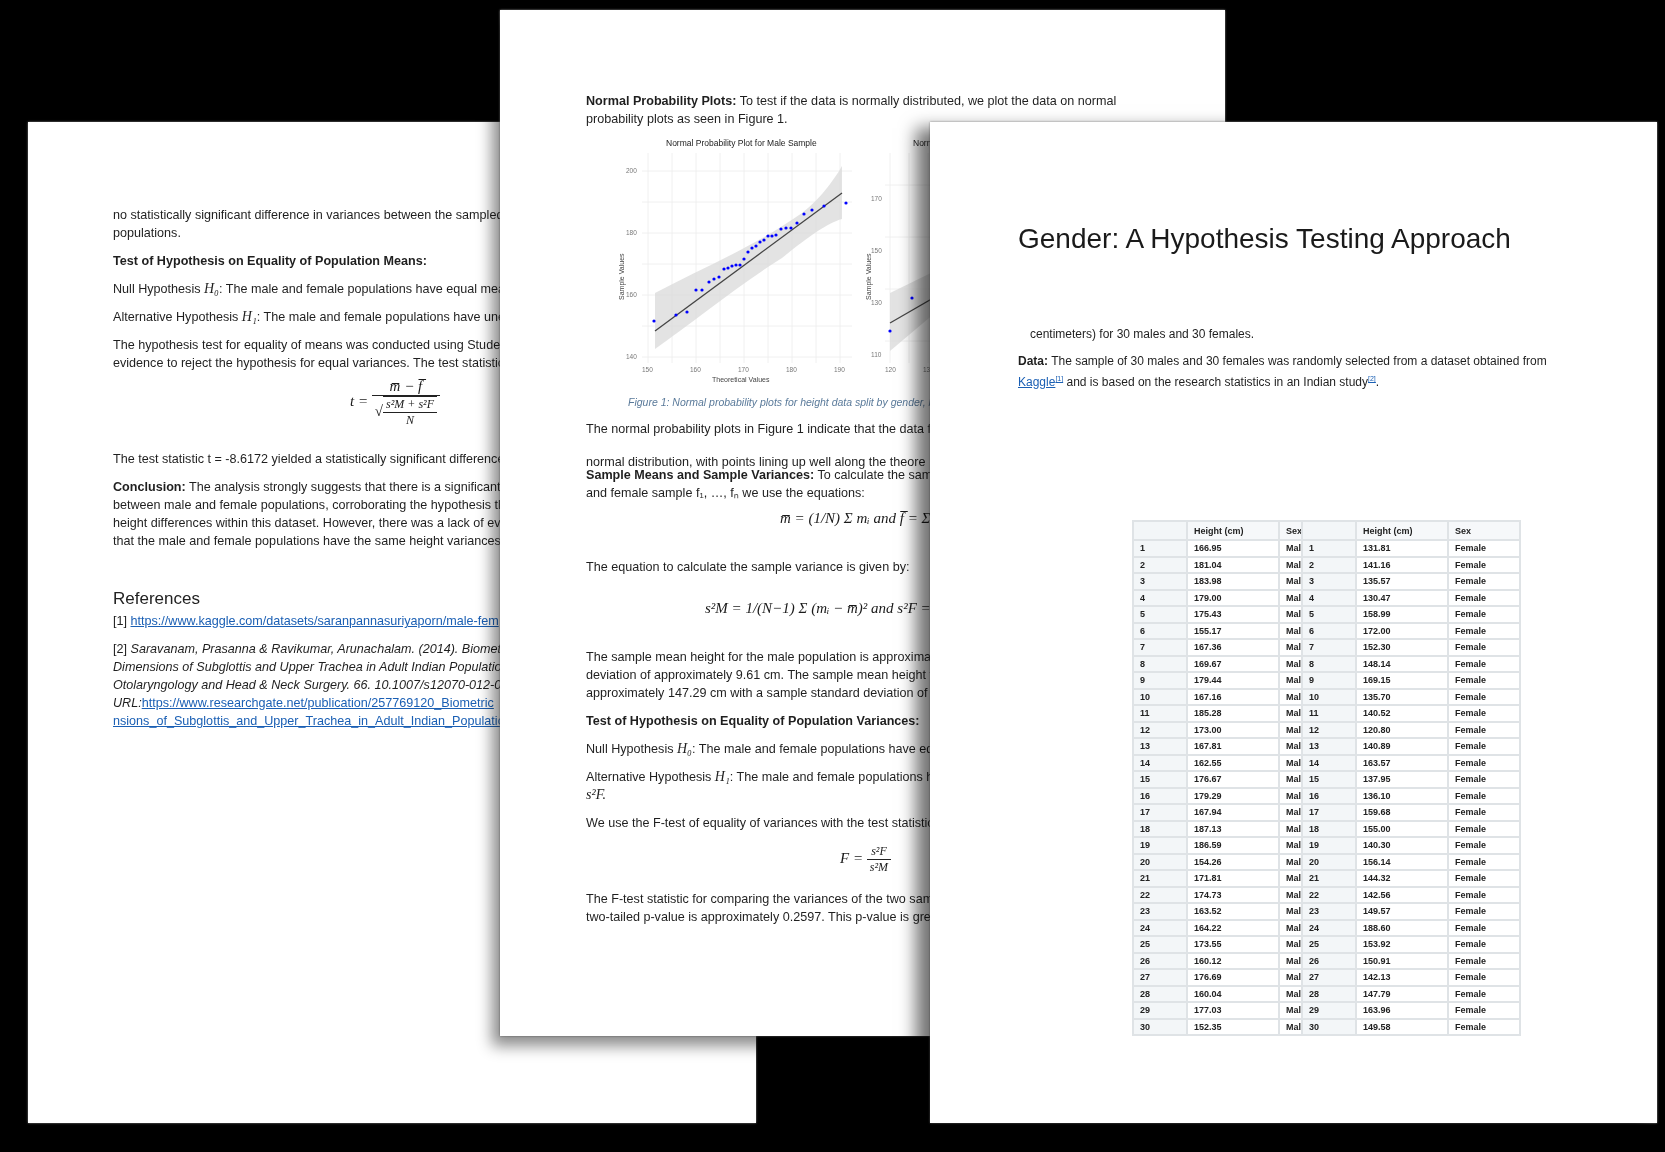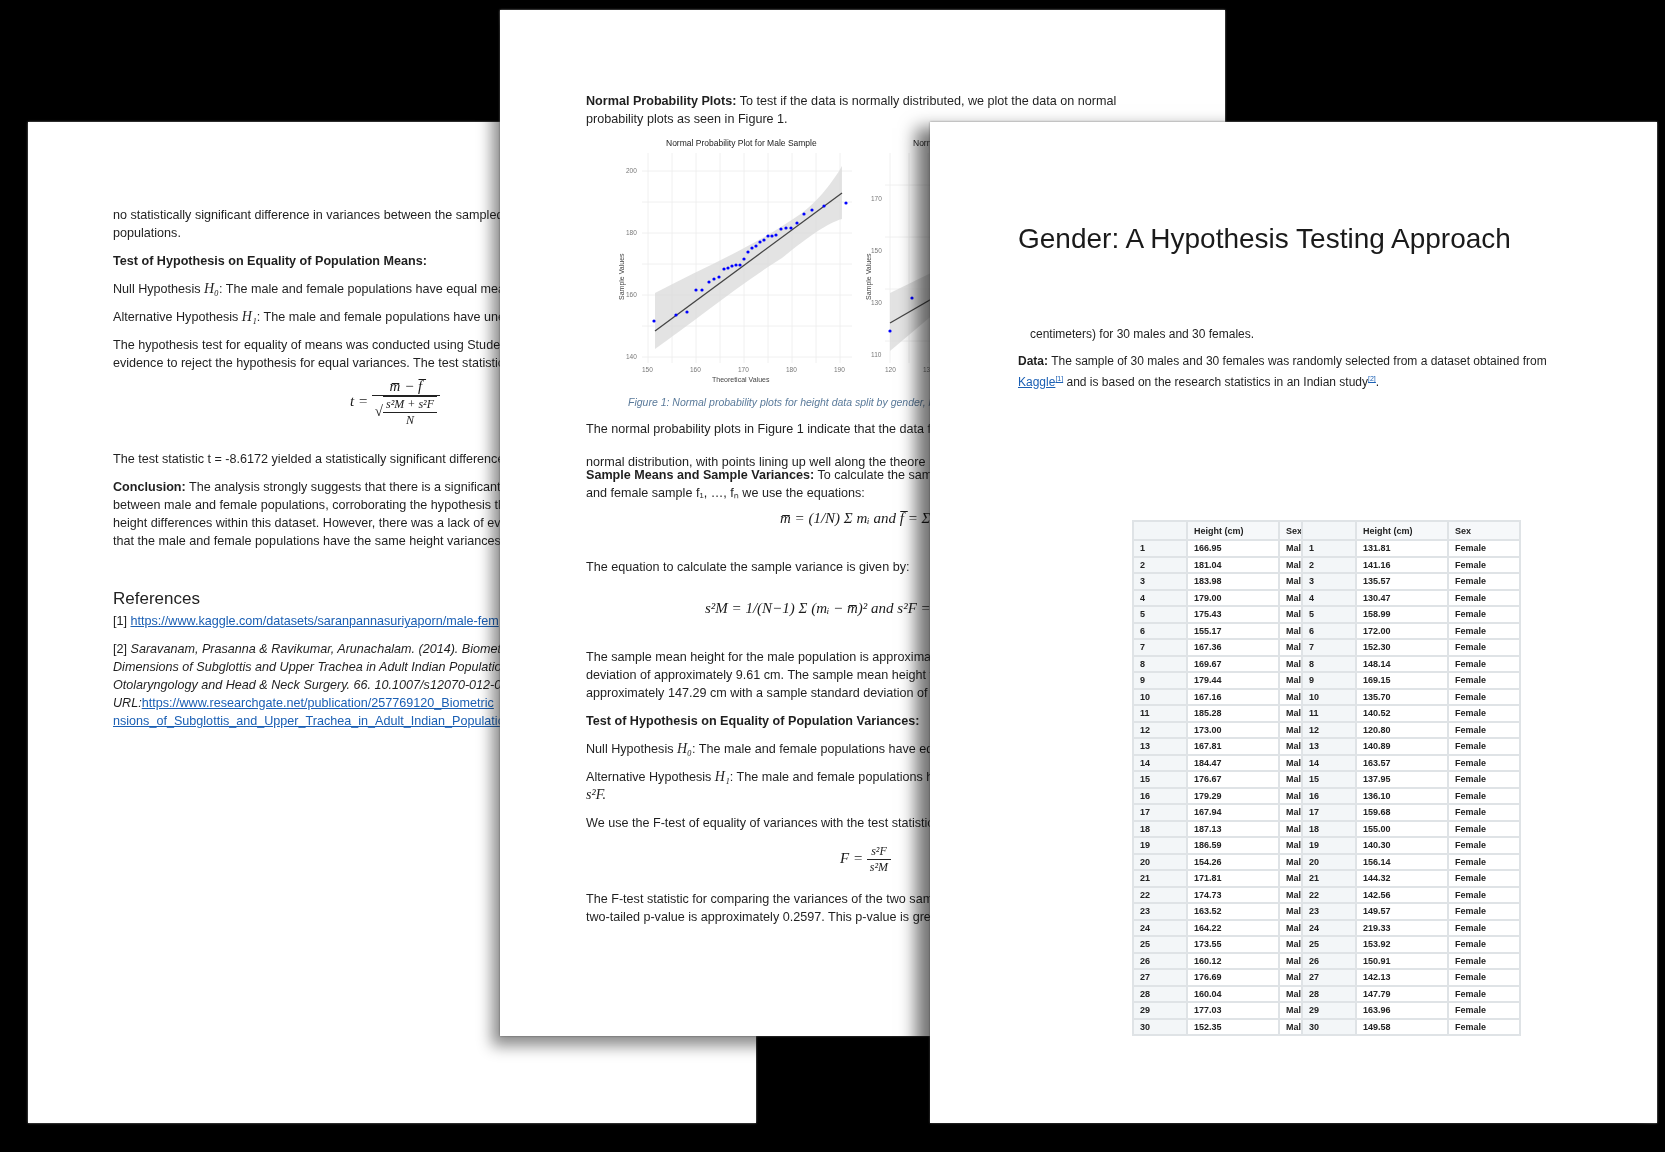--- a/index.html
+++ b/index.html
@@ -286,21 +286,21 @@
           <td class="h">173.00</td>
           <td class="s">Male</td>
         </tr>
         <tr>
           <td class="idx">13</td>
           <td class="h">167.81</td>
           <td class="s">Male</td>
         </tr>
         <tr>
           <td class="idx">14</td>
-          <td class="h">184.47</td>
+          <td class="h">162.55</td>
           <td class="s">Male</td>
         </tr>
         <tr>
           <td class="idx">15</td>
           <td class="h">176.67</td>
           <td class="s">Male</td>
         </tr>
         <tr>
           <td class="idx">16</td>
           <td class="h">179.29</td>
@@ -498,21 +498,21 @@
           <td class="h">142.56</td>
           <td class="s">Female</td>
         </tr>
         <tr>
           <td class="idx">23</td>
           <td class="h">149.57</td>
           <td class="s">Female</td>
         </tr>
         <tr>
           <td class="idx">24</td>
-          <td class="h">219.33</td>
+          <td class="h">188.60</td>
           <td class="s">Female</td>
         </tr>
         <tr>
           <td class="idx">25</td>
           <td class="h">153.92</td>
           <td class="s">Female</td>
         </tr>
         <tr>
           <td class="idx">26</td>
           <td class="h">150.91</td>

